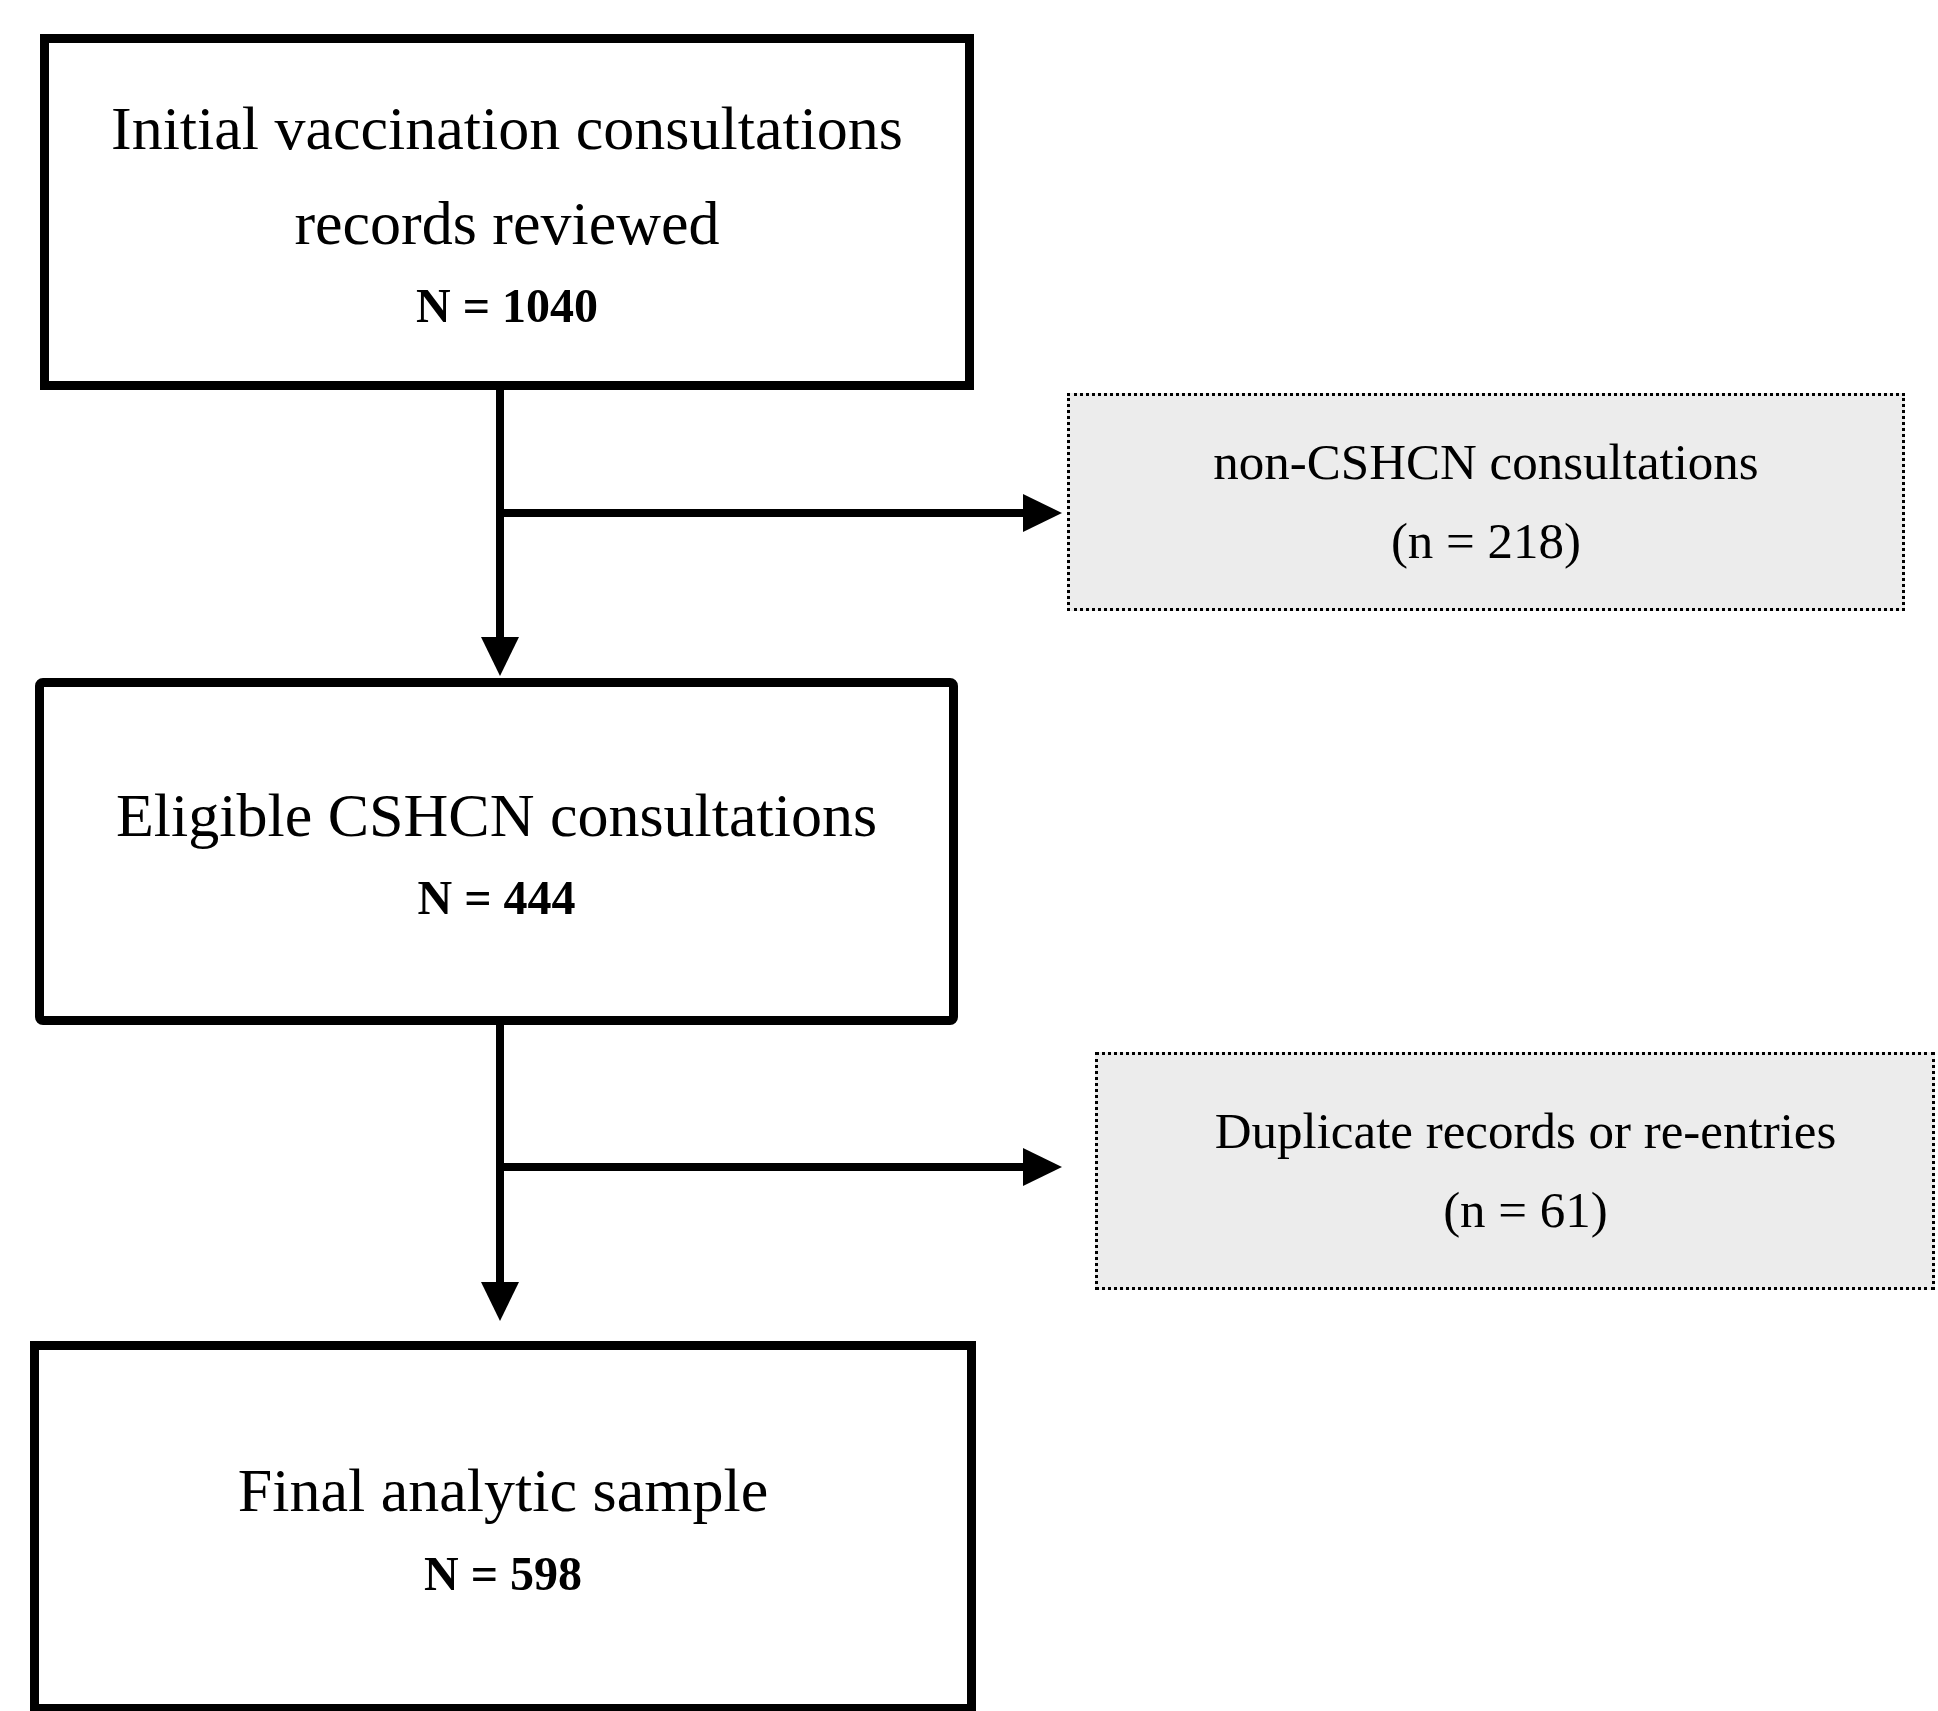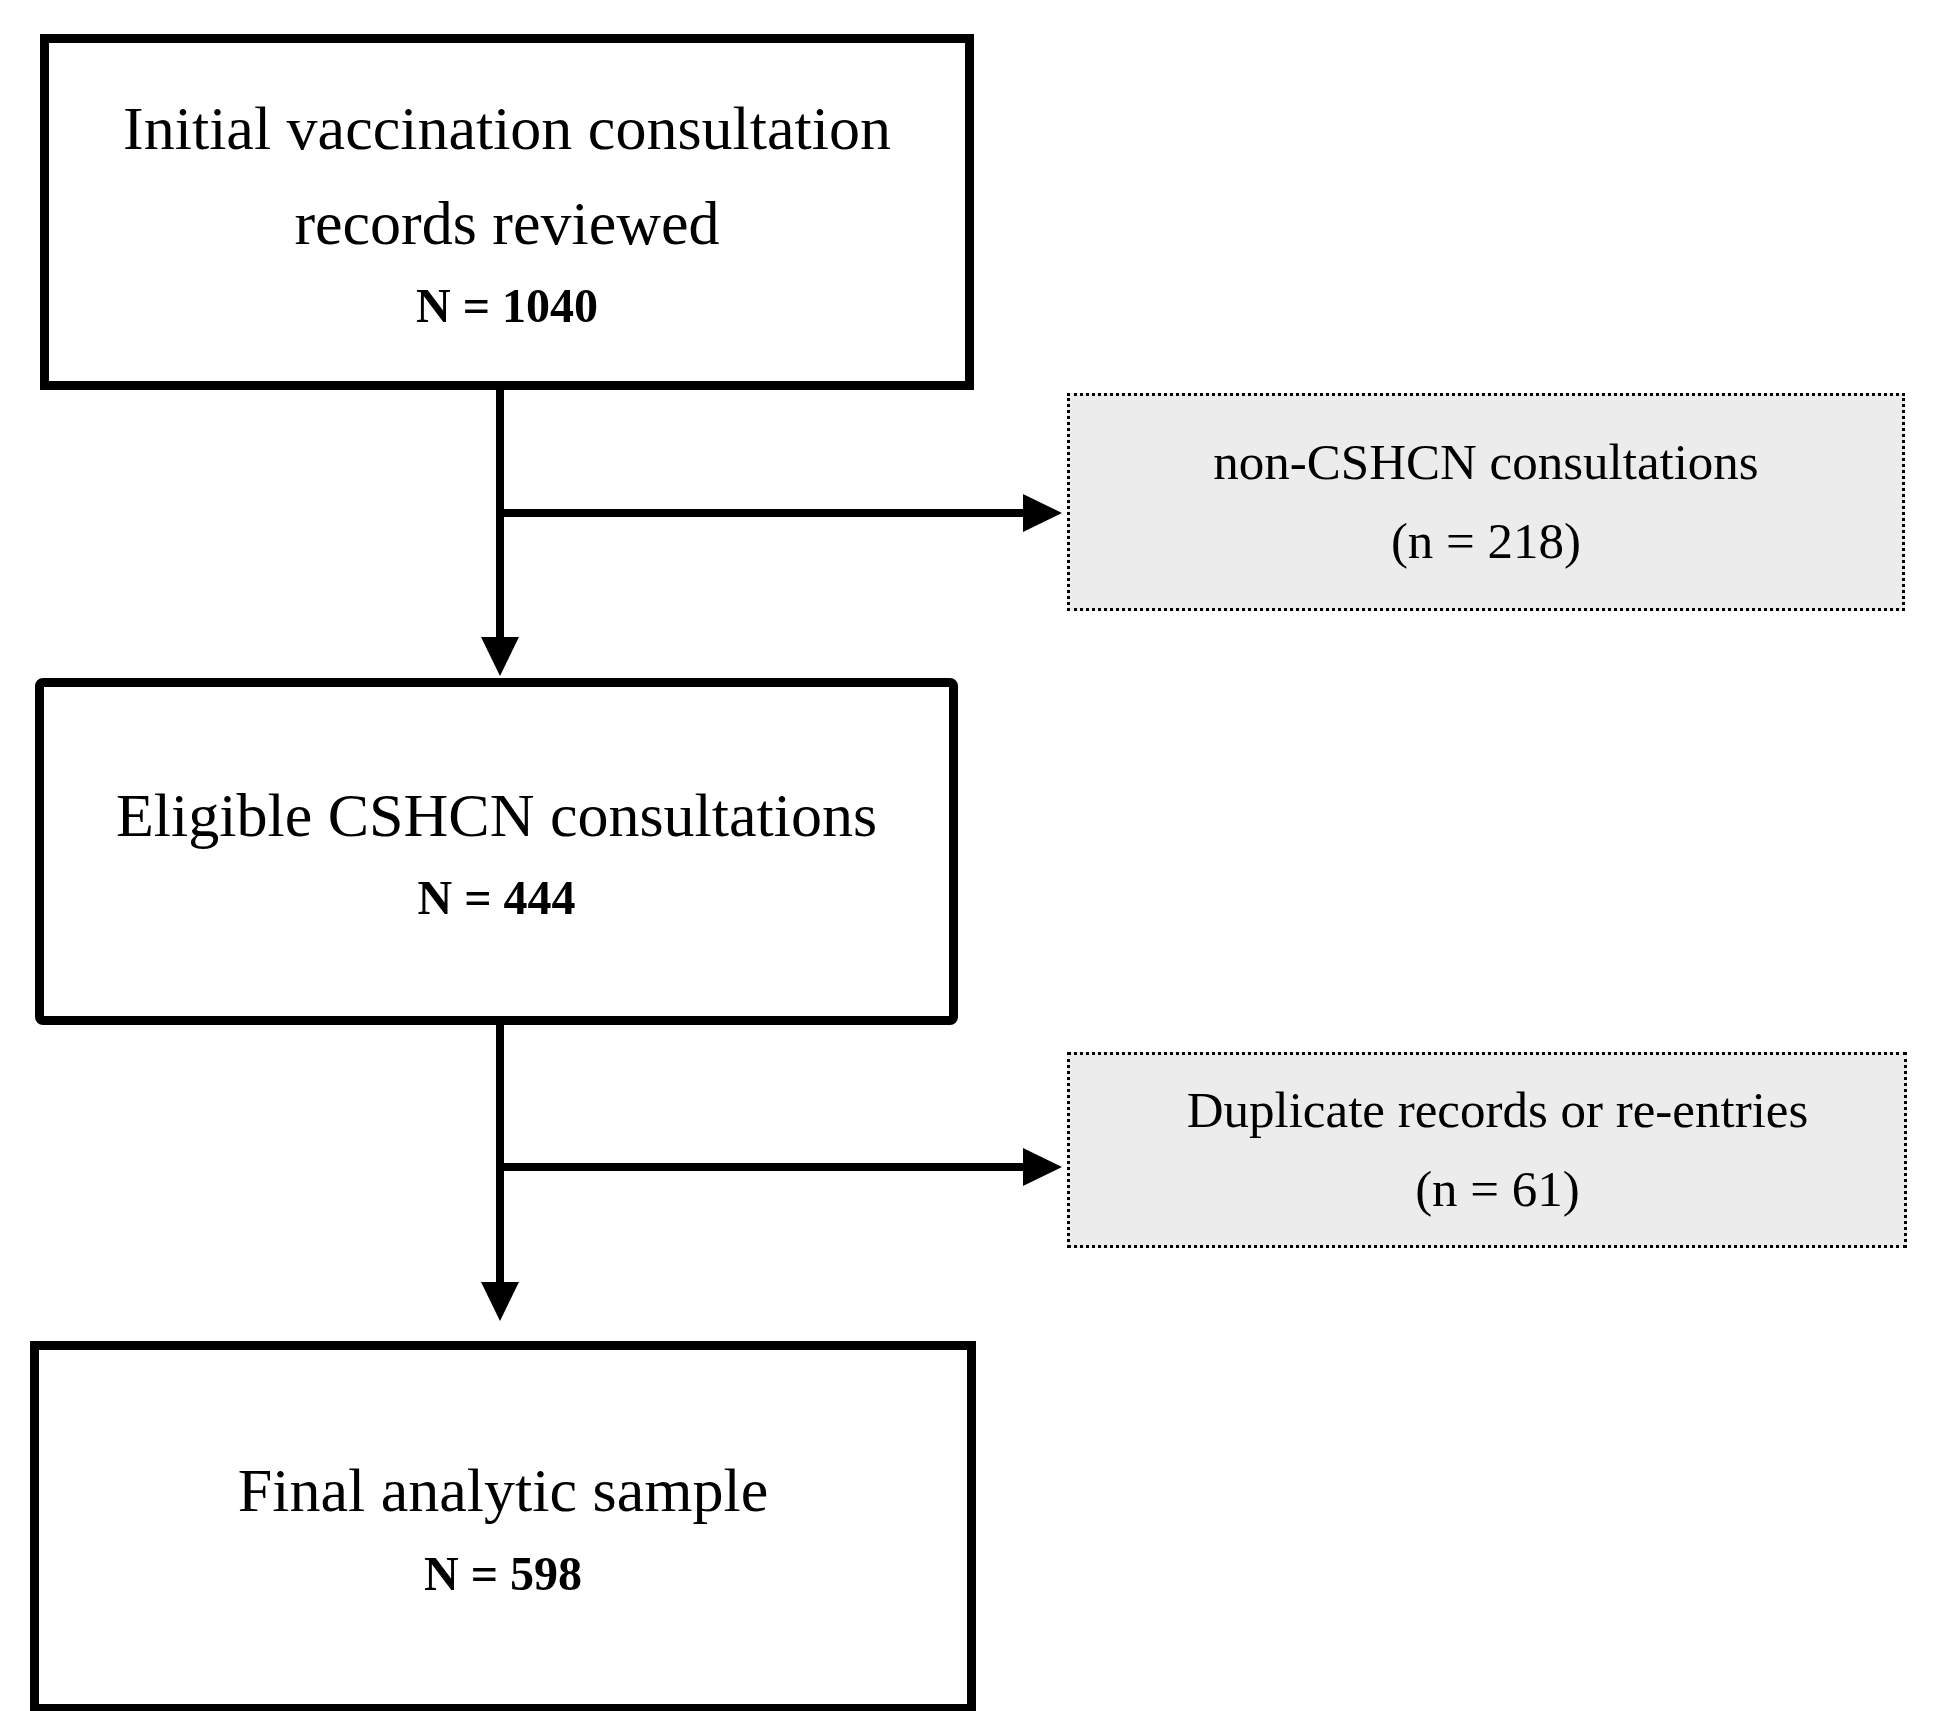--- a/index.html
+++ b/index.html
@@ -51,21 +51,21 @@
   }
   .excl-box .line {
     font-size: 51px;
     line-height: 1.55;
     white-space: nowrap;
   }
   #box-initial  { left: 40px;   top: 34px;   width: 934px; height: 356px; }
   #box-eligible { left: 35px;   top: 678px;  width: 923px; height: 347px; border-radius: 8px; }
   #box-final    { left: 30px;   top: 1325px; width: 946px; height: 372px; margin-top: 16px; }
   #excl-noncshcn   { left: 1067px; top: 393px;  width: 838px; height: 218px; }
-  #excl-duplicates { left: 1067px; top: 1052px; width: 840px; height: 196px; padding-left: 21px; }
+  #excl-duplicates { left: 1095px; top: 1052px; width: 840px; height: 238px; padding-left: 21px; }
   svg.connectors {
     position: absolute;
     left: 0;
     top: 0;
     width: 1938px;
     height: 1711px;
     pointer-events: none;
   }
   svg.connectors line { stroke: #000000; stroke-width: 8; }
   svg.connectors polygon { fill: #000000; stroke: none; }
@@ -84,21 +84,21 @@
     <polygon points="1023,494 1023,532 1062,513"></polygon>
 
     <line x1="500" y1="1025" x2="500" y2="1287"></line>
     <polygon points="481,1282 519,1282 500,1321"></polygon>
 
     <line x1="500" y1="1167" x2="1026" y2="1167"></line>
     <polygon points="1023,1148 1023,1186 1062,1167"></polygon>
   </svg>
 
   <div id="box-initial" class="flow-box">
-    <div class="line">Initial vaccination consultation</div>
+    <div class="line">Initial vaccination consultations</div>
     <div class="line">records reviewed</div>
     <div class="count">N = 1040</div>
   </div>
 
   <div id="excl-noncshcn" class="excl-box">
     <div class="line">non-CSHCN consultations</div>
     <div class="line">(n = 218)</div>
   </div>
 
   <div id="box-eligible" class="flow-box">

